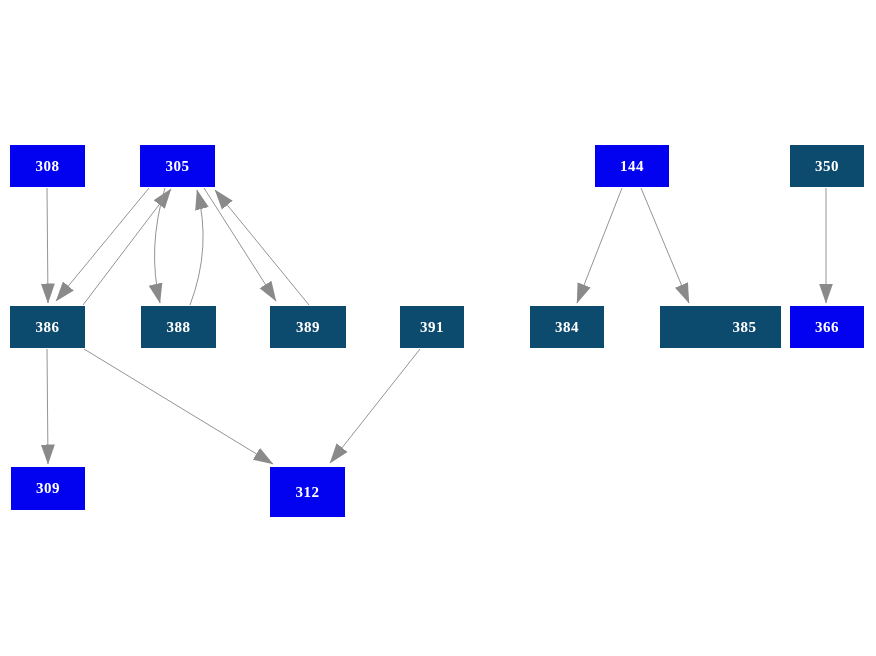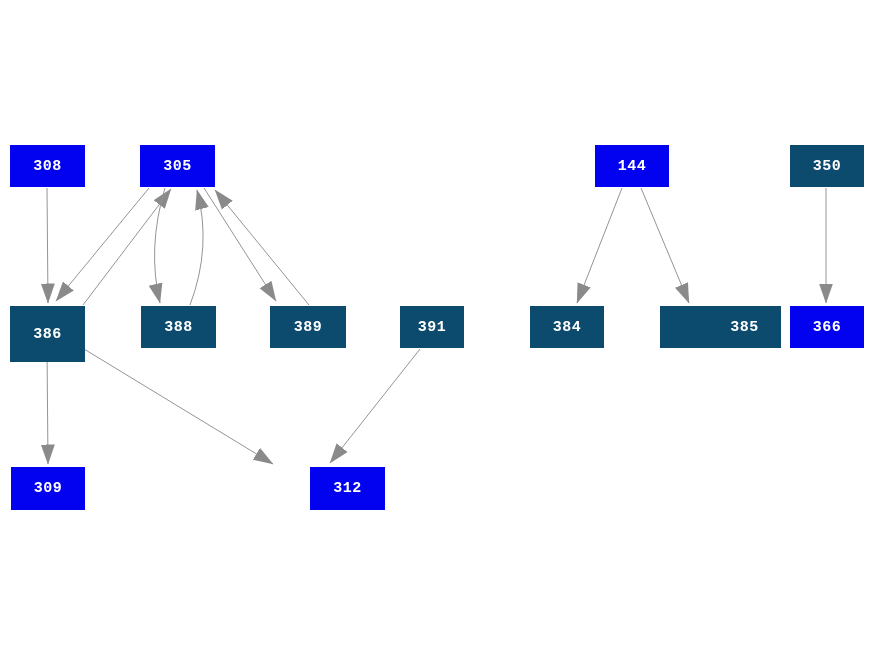--- a/index.html
+++ b/index.html
@@ -1,21 +1,21 @@
 <!DOCTYPE html>
 <html><head>
 <meta charset="utf-8">
 <style>
   html, body { margin: 0; padding: 0; background: #ffffff; }
   #canvas {
     position: relative;
     width: 876px;
     height: 656px;
     background: #ffffff;
-    font-family: Liberation Mono, monospace;
+    font-family: Liberation Serif, serif;
     overflow: hidden;
   }
   #edge-layer {
     position: absolute;
     left: 0; top: 0;
     width: 876px; height: 656px;
   }
   .node {
     position: absolute;
     display: flex;
@@ -63,21 +63,21 @@
       </div>
       <div class="node blue" style="left: 140px; top: 145px; width: 75px; height: 42px;">
         <span>305</span>
       </div>
       <div class="node blue" style="left: 595px; top: 145px; width: 74px; height: 42px;">
         <span>144</span>
       </div>
       <div class="node red" style="left: 790px; top: 145px; width: 74px; height: 42px;">
         <span>350</span>
       </div>
-      <div class="node red" style="left: 10px; top: 306px; width: 75px; height: 56px; align-items: center;">
+      <div class="node red" style="left: 10px; top: 306px; width: 75px; height: 42px; align-items: center;">
         <span>386</span>
       </div>
       <div class="node red" style="left: 141px; top: 306px; width: 75px; height: 42px;">
         <span>388</span>
       </div>
       <div class="node red" style="left: 270px; top: 306px; width: 76px; height: 42px;">
         <span>389</span>
       </div>
       <div class="node red" style="left: 400px; top: 306px; width: 64px; height: 42px;">
         <span>391</span>
@@ -87,17 +87,17 @@
       </div>
       <div class="node red" style="left: 660px; top: 306px; width: 73px; height: 42px; padding-left: 48px;">
         <span>385</span>
       </div>
       <div class="node blue" style="left: 790px; top: 306px; width: 74px; height: 42px;">
         <span>366</span>
       </div>
       <div class="node blue" style="left: 11px; top: 467px; width: 74px; height: 43px;">
         <span>309</span>
       </div>
-      <div class="node blue" style="left: 270px; top: 467px; width: 75px; height: 43px; margin-left: 40px;">
+      <div class="node blue" style="left: 270px; top: 467px; width: 75px; height: 50px;">
         <span>312</span>
       </div>
     </div>
 </div>
 
 </body></html>

